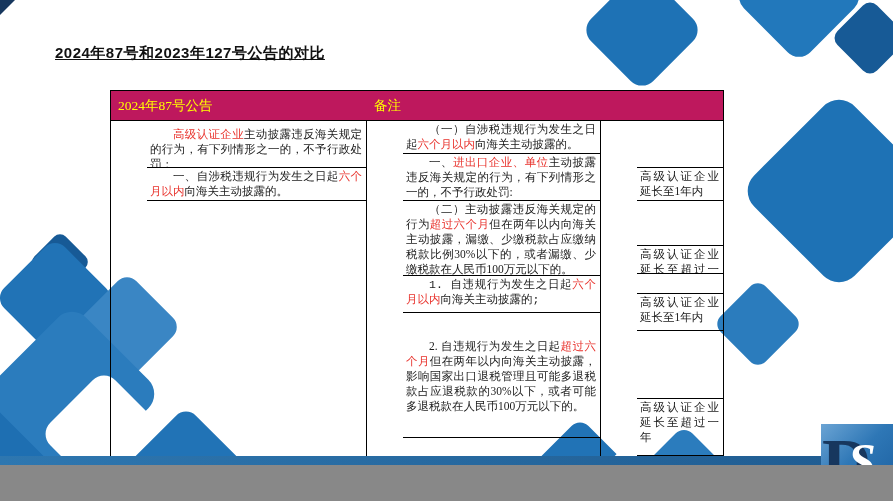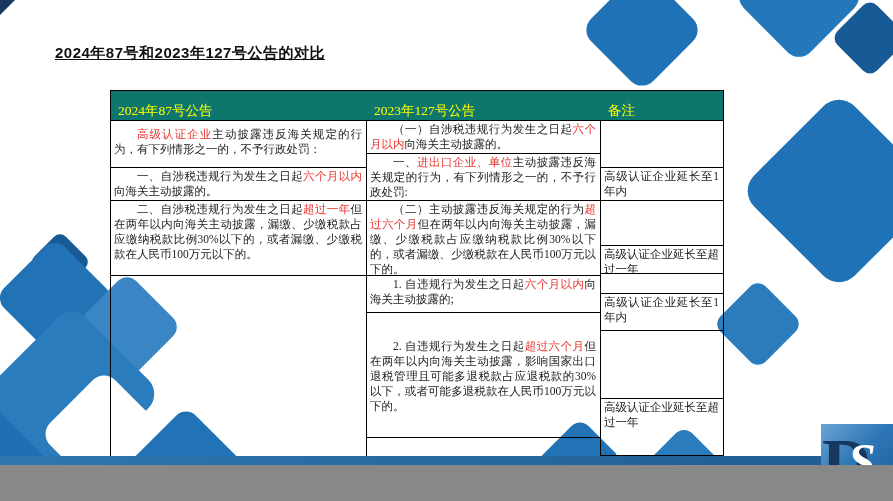--- a/index.html
+++ b/index.html
@@ -25,32 +25,32 @@
     font-size:15px;font-weight:bold;color:#111;
     text-decoration:underline;letter-spacing:0.5px;
   }
   
   #cmp-table{
     position:absolute;left:110px;top:90px;width:614px;z-index:3;
     border:1px solid #000;border-bottom:none;box-sizing:border-box;
     font-family:"Liberation Serif",serif;
   }
   #table-header{
-    display:flex;height:30px;background:#0f766e;color:#ffff00;
-    font-size:13.5px;align-items:flex-end;border-bottom:1px solid #000;
+    display:flex;height:30px;background:#be185d;color:#ffff00;
+    font-size:13.5px;align-items:center;border-bottom:1px solid #000;
     box-sizing:border-box;
   }
   #table-header .hcell{box-sizing:border-box;padding-left:7px;}
   #table-body{display:flex;}
   .tcol{box-sizing:border-box;}
   .tcol:not(:last-child){border-right:1px solid #000;}
   .cell{
     box-sizing:border-box;border-bottom:1px solid #000;
     font-size:11.5px;line-height:15px;color:#1a1a1a;
-    padding:1px 4px 0 3px;overflow:hidden;text-align:justify;
+    padding:1px 4px 0 3px;overflow:hidden;text-align:justify;margin-left:36px;
   }
   .cell.indent{text-indent:2em;}
   .cell .red{color:#e8312b;}
   
   #footer-promo{
     position:absolute;left:344px;top:466px;z-index:4;
     font-family:"Liberation Serif",serif;font-size:17px;
     font-weight:bold;font-style:italic;color:#1f4e79;
     text-decoration:underline;white-space:nowrap;letter-spacing:0.3px;
   }
@@ -96,34 +96,32 @@
   <div class="diamond" style="left:600px;top:452px;width:64px;height:64px;background:#ffffff;border-radius:10px;"></div>
   <div class="diamond" style="left:648px;top:440px;width:72px;height:72px;background:#2b7cbd;border-radius:12px;"></div>
 
   <div id="bottom-bar"></div>
 
   <div id="page-title">2024年87号和2023年127号公告的对比</div>
 
   <div id="cmp-table">
     <div id="table-header">
       <div class="hcell" style="width: 256px;">2024年87号公告</div>
-      <div class="hcell" style="width: 234px;">2023年127号公告</div>
       <div class="hcell" style="width: 122px;">备注</div>
     </div>
     <div id="table-body">
       <div class="tcol" style="width: 256px;">
           <div class="cell indent" style="height: 47px; padding-top: 6px;"><span class="red">高级认证企业</span><span>主动披露违反海关规定的行为，有下列情形之一的，不予行政处罚：</span></div>
           <div class="cell indent" style="height: 33px;"><span>一、自涉税违规行为发生之日起</span><span class="red">六个月以内</span><span>向海关主动披露的。</span></div>
-          <div class="cell indent" style="height: 75px;"><span>二、自涉税违规行为发生之日起</span><span class="red">超过一年</span><span>但在两年以内向海关主动披露，漏缴、少缴税款占应缴纳税款比例30%以下的，或者漏缴、少缴税款在人民币100万元以下的。</span></div>
         </div>
       <div class="tcol" style="width: 234px;">
           <div class="cell indent" style="height: 33px;"><span>（一）自涉税违规行为发生之日起</span><span class="red">六个月以内</span><span>向海关主动披露的。</span></div>
           <div class="cell indent" style="height: 47px;"><span>一、</span><span class="red">进出口企业、单位</span><span>主动披露违反海关规定的行为，有下列情形之一的，不予行政处罚:</span></div>
           <div class="cell indent" style="height: 75px;"><span>（二）主动披露违反海关规定的行为</span><span class="red">超过六个月</span><span>但在两年以内向海关主动披露，漏缴、少缴税款占应缴纳税款比例30%以下的，或者漏缴、少缴税款在人民币100万元以下的。</span></div>
-          <div class="cell indent" style="height: 37px;"><span>1.  自违规行为发生之日起</span><span class="red">六个月以内</span><span>向海关主动披露的;</span></div>
+          <div class="cell indent" style="height: 37px; font-family: Liberation Mono, monospace;"><span>1.  自违规行为发生之日起</span><span class="red">六个月以内</span><span>向海关主动披露的;</span></div>
           <div class="cell indent" style="height: 125px; padding-top: 26px;"><span>2.  自违规行为发生之日起</span><span class="red">超过六个月</span><span>但在两年以内向海关主动披露，影响国家出口退税管理且可能多退税款占应退税款的30%以下，或者可能多退税款在人民币100万元以下的。</span></div>
         </div>
       <div class="tcol" style="width: 122px;">
           <div class="cell" style="height: 47px;"></div>
           <div class="cell" style="height: 33px;"><span>高级认证企业延长至1年内</span></div>
           <div class="cell" style="height: 45px;"></div>
           <div class="cell" style="height: 28px;"><span>高级认证企业延长至超过一年</span></div>
           <div class="cell" style="height: 20px;"></div>
           <div class="cell" style="height: 37px;"><span>高级认证企业延长至1年内</span></div>
           <div class="cell" style="height: 68px;"></div>

